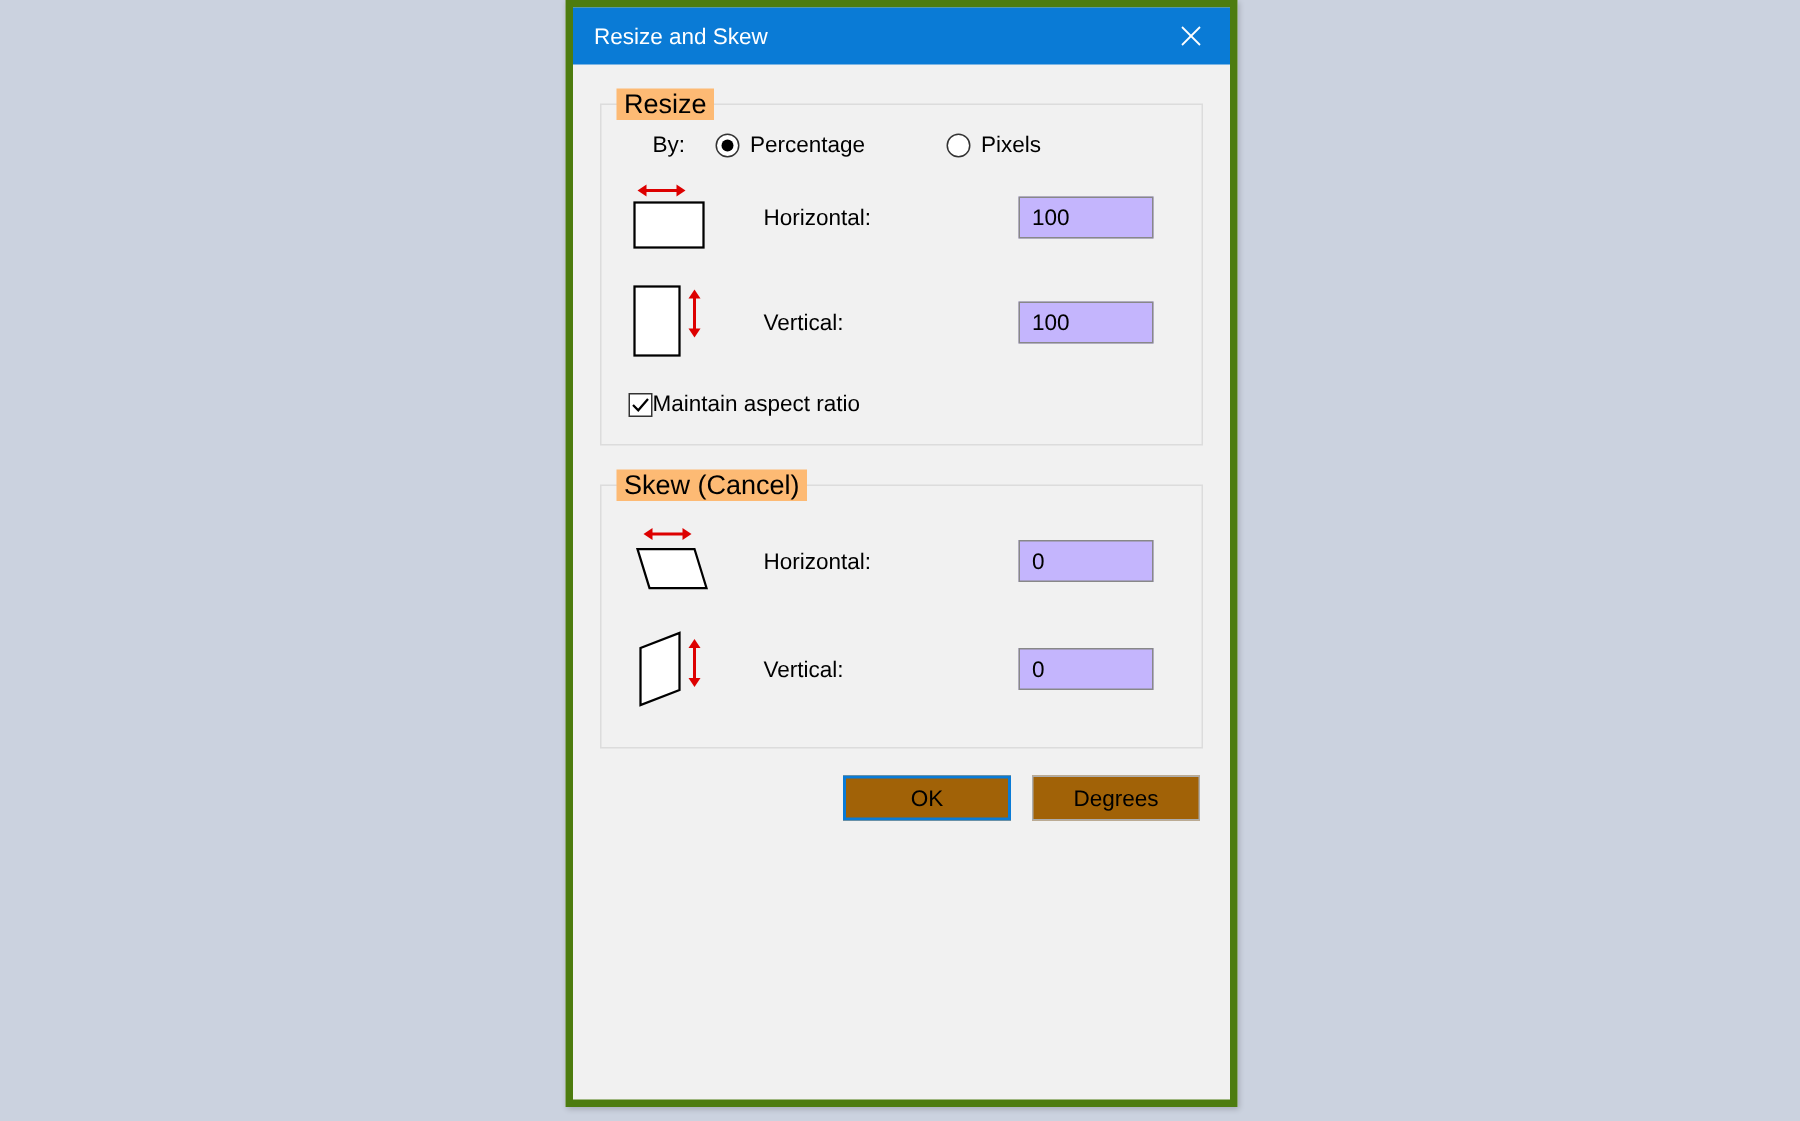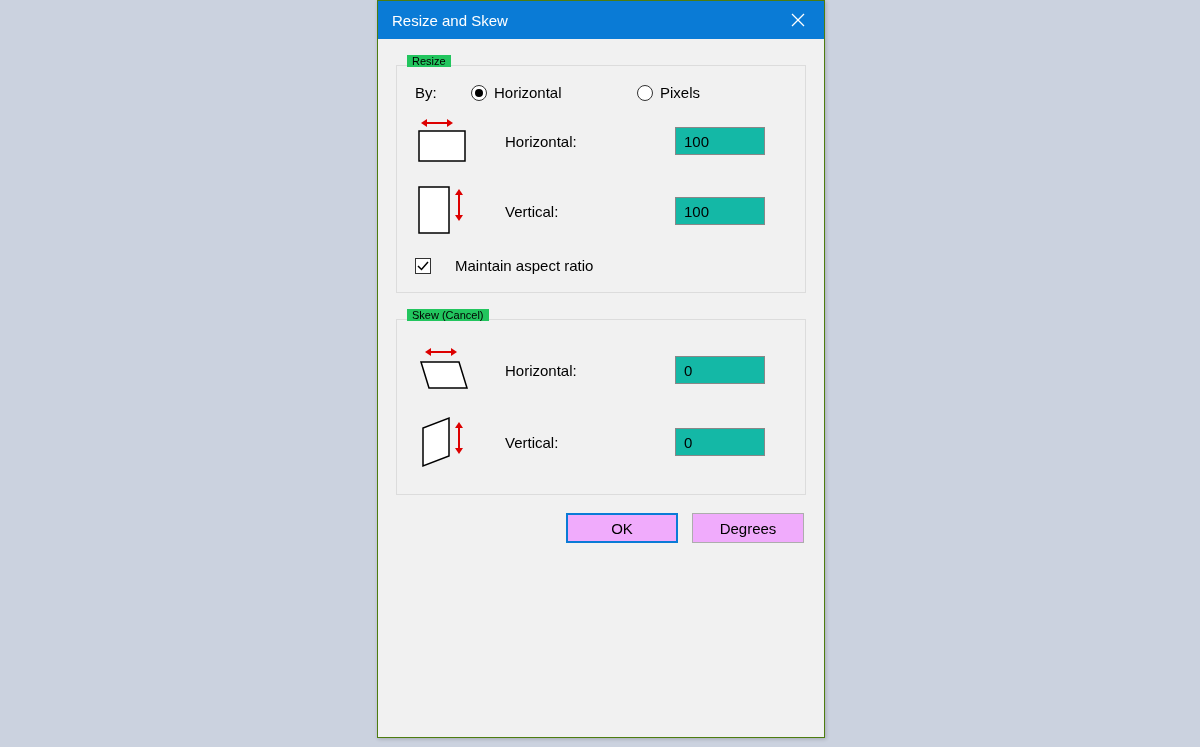--- a/index.html
+++ b/index.html
@@ -12,21 +12,21 @@
       font-size: 15px;
       color: #000;
     }
     .dialog {
       position: absolute;
       left: 377px;
       top: 0;
       width: 448px;
       height: 738px;
       background: #f1f1f1;
-      border: 1px solid #4d7c0f;
+      border: 5px solid #4d7c0f;
       box-shadow: 1px 1px 4px rgba(0,0,0,0.2);
     }
     .titlebar {
       height: 38px;
       background: #0a7bd6;
       display: flex;
       align-items: center;
       justify-content: space-between;
       padding: 0 0 0 14px;
     }
@@ -50,29 +50,30 @@
     .groupbox {
       border: 1px solid #dcdcdc;
       padding: 18px 18px 18px 18px;
       position: relative;
       margin-top: 12px;
     }
     .groupbox-title {
       position: absolute;
       top: -11px;
       left: 10px;
-      background: #22c55e;
+      background: #fdba74;
       padding: 0 5px;
-      font-size: 11px;
+      font-size: 18px;
     }
     .radio-row {
       display: flex;
       align-items: center;
-      gap: 16px;
+      gap: 2px;
       margin-bottom: 16px;
+      margin-left: 16px;
     }
     .by-label {
       width: 40px;
     }
     .radio-opt {
       display: flex;
       align-items: center;
       gap: 7px;
       cursor: pointer;
       flex: 1;
@@ -96,49 +97,49 @@
       margin-bottom: 18px;
       gap: 20px;
     }
     .icon-col { width: 70px; display:flex; align-items:center; }
     .label-col { width: 150px; }
     .input-col { }
     .dim-input {
       width: 90px;
       height: 28px;
       border: 1px solid #888;
-      background: #14b8a6;
+      background: #c4b5fd;
       padding: 2px 8px;
       font-family: inherit;
       font-size: 15px;
     }
     .checkbox-row {
       display: flex;
       align-items: center;
-      gap: 24px;
+      gap: 0;
       margin-top: 4px;
     }
     .checkbox {
       width: 16px; height:16px;
       border:1px solid #333;
       background:#fff;
       display:inline-flex;align-items:center;justify-content:center;
     }
     .checkbox svg{display:block;}
     .button-row {
       display:flex;
       justify-content: flex-end;
       gap: 14px;
       margin-top: 18px;
       padding-right: 2px;
     }
     .btn {
       width: 112px;
       height: 30px;
-      background:#f0abfc;
+      background:#a16207;
       border:1px solid #adadad;
       font-family:inherit;
       font-size:15px;
       cursor:pointer;
     }
     .btn.primary {
       border:2px solid #0a7bd6;
     }
     svg { overflow: visible; }
   </style>
@@ -160,21 +161,21 @@
   <div class="content">
 
     <div class="groupbox">
       <span class="groupbox-title">Resize</span>
 
       <div class="radio-row">
         <span class="by-label">By:</span>
 
         <div class="radio-opt">
           <span class="radio selected"></span>
-          <span>Horizontal</span>
+          <span>Percentage</span>
         </div>
 
         <div class="radio-opt">
           <span class="radio"></span>
           <span>Pixels</span>
         </div>
       </div>
 
       <div class="field-row">
         <div class="icon-col">

